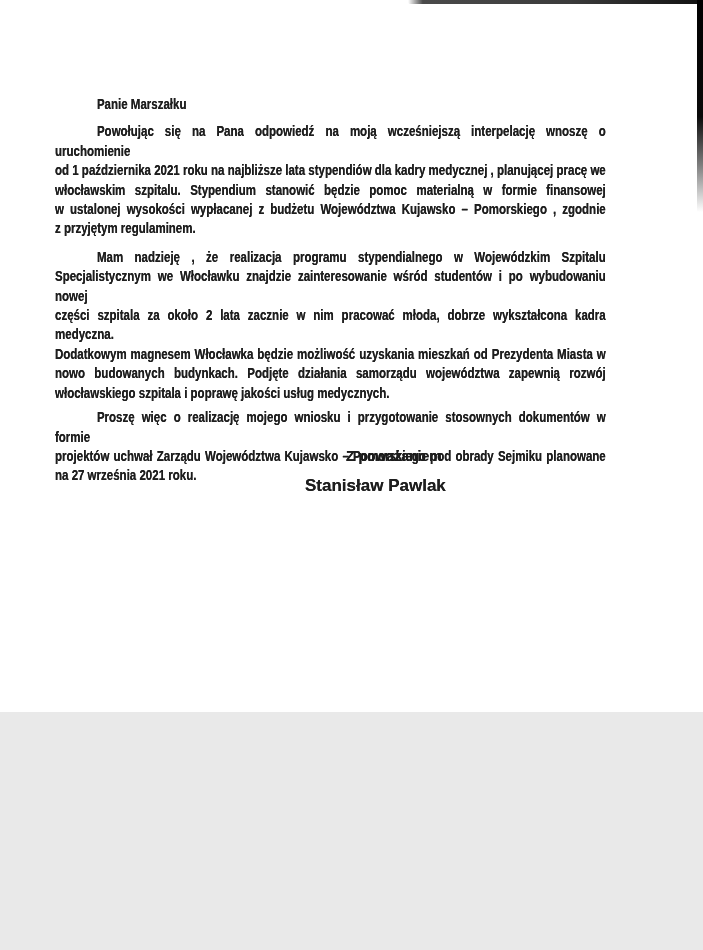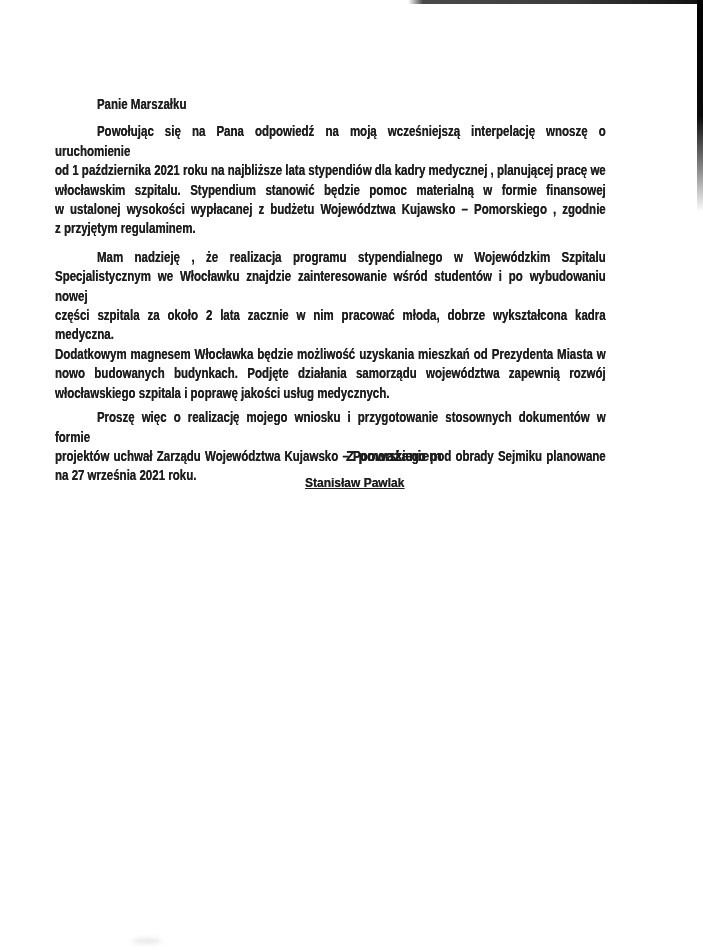--- a/index.html
+++ b/index.html
@@ -1,19 +1,19 @@
 <!DOCTYPE html>
 <html lang="pl"><head>
 <meta charset="utf-8">
 <style>
   html, body { margin: 0; padding: 0; background: #e9e9e9; }
   .page {
     position: relative;
     width: 703px;
-    height: 950px;
+    height: 712px;
     margin: 0 auto;
     background: #ffffff;
     overflow: hidden;
     font-family: "Liberation Sans", "DejaVu Sans", sans-serif;
     color: #1e1e1e;
   }
 
   
   .artifact-top-line {
     position: absolute;
@@ -70,23 +70,22 @@
   .valediction {
     position: absolute;
     left: 311px; top: 448px;
     font-size: 14px; font-weight: 600;
     text-shadow: 0 0 0.5px rgba(10,10,10,0.85);
     margin-left: 35px;
   }
   .signature-name {
     position: absolute;
     left: 305px; top: 476px;
-    font-size: 12px; font-weight: 600;
+    font-size: 17px; font-weight: 600;
     text-shadow: 0 0 0.5px rgba(10,10,10,0.85);
-    text-decoration: underline;
   }
 </style>
 </head>
 <body>
 
 <div class="page">
 
   <div class="artifact-top-line"></div>
   <div class="artifact-right-strip"></div>
   <div class="artifact-bottom-smudge"></div>

